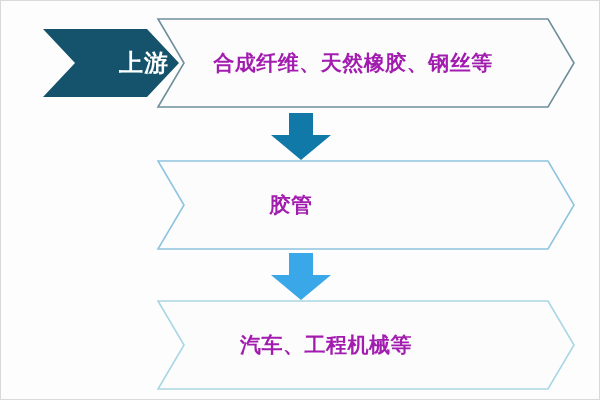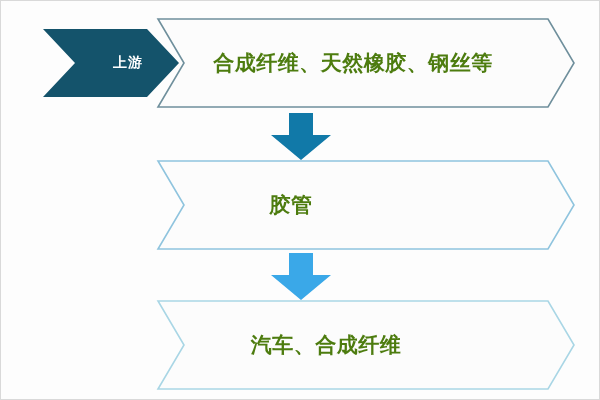--- a/index.html
+++ b/index.html
@@ -52,21 +52,21 @@
     top: 0;
     width: 420px;
     height: 92px;
     display: flex;
     align-items: center;
     justify-content: center;
     padding-right: 26px;
     box-sizing: border-box;
     font-size: 21px;
     font-weight: bold;
-    color: #4d7c0f;
+    color: #a21caf;
     letter-spacing: 0.5px;
     white-space: nowrap;
   }
   .row-midstream .container-chevron .body-text {
     padding-right: 150px;
   }
   .row-downstream .container-chevron .body-text {
     padding-right: 80px;
   }
 
@@ -78,30 +78,30 @@
     width: 136px;
     height: 68px;
   }
   .label-chevron svg {
     display: block;
     width: 136px;
     height: 68px;
   }
   .label-chevron .label-text {
     position: absolute;
-    left: 0;
+    left: 16px;
     top: 0;
     width: 136px;
     height: 68px;
     display: flex;
     align-items: center;
     justify-content: center;
     padding-left: 34px;
     box-sizing: border-box;
-    font-size: 14px;
+    font-size: 24px;
     font-weight: bold;
     color: #ffffff;
     letter-spacing: 1px;
     white-space: nowrap;
   }
 
   
   .connector {
     position: absolute;
     left: 300px;
@@ -157,18 +157,18 @@
       <polygon points="20,0 44,0 44,22 62,22 32,47 2,22 20,22" fill="#3aa8e8"></polygon>
     </svg>
   </div>
 
   <div class="row row-downstream">
 
     <div class="container-chevron">
       <svg viewBox="0 0 420 92" preserveAspectRatio="none">
         <polygon points="2,2 392,2 418,46 392,90 2,90 28,46" fill="#fcfcfc" stroke="#a9d6e5" stroke-width="1.6"></polygon>
       </svg>
-      <div class="body-text">汽车、合成纤维</div>
+      <div class="body-text">汽车、工程机械等</div>
     </div>
 
   </div>
 
 </div>
 
 </body></html>

